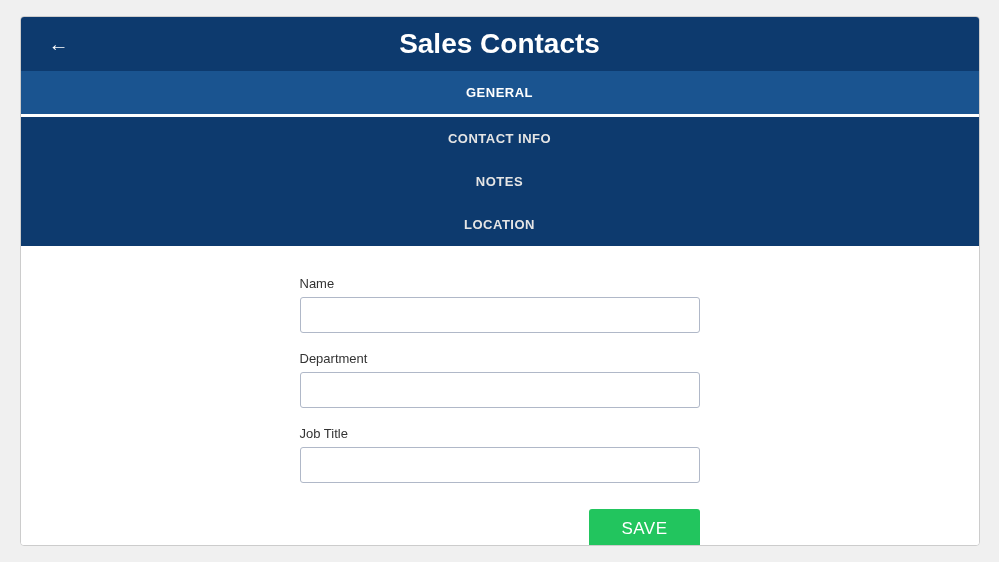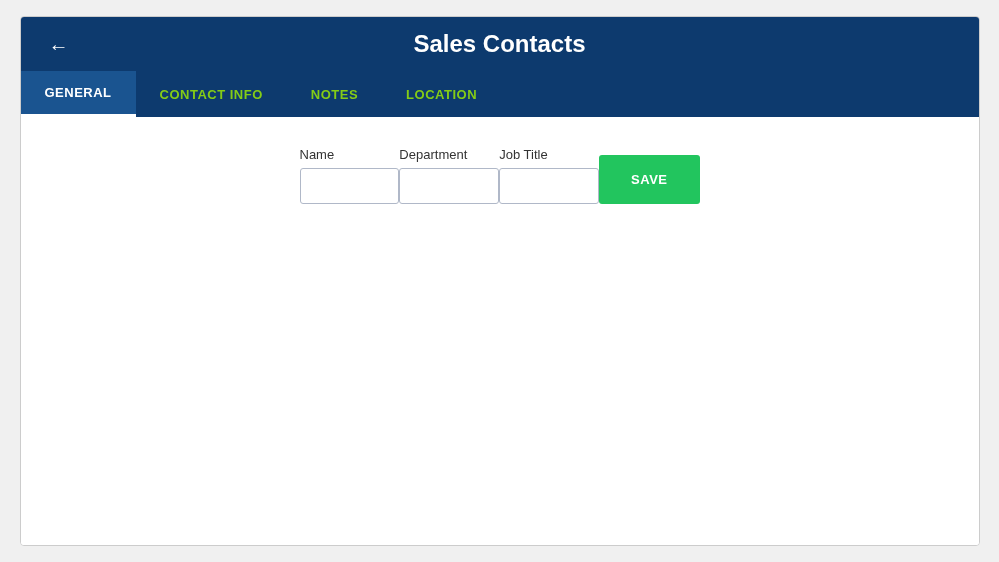--- a/index.html
+++ b/index.html
@@ -48,36 +48,36 @@
       border: none;
       color: #ffffff;
       font-size: 20px;
       cursor: pointer;
       display: flex;
       align-items: center;
       padding: 4px 8px;
     }
 
     .header-title {
-      font-size: 24px;
+      font-size: 28px;
       font-weight: bold;
       color: #ffffff;
     }
 
     .tabs {
       background: #0d3a6e;
       display: flex;
-      flex-direction: row;
+      flex-direction: column;
       border-bottom: none;
       flex-shrink: 0;
     }
 
     .tab {
       padding: 14px 24px;
-      color: #84cc16;
+      color: #e5e5e5;
       font-size: 13px;
       font-weight: bold;
       cursor: pointer;
       letter-spacing: 0.5px;
       border: none;
       background: none;
       text-transform: uppercase;
     }
 
     .tab.active {
@@ -92,21 +92,22 @@
       padding: 30px 0;
       display: flex;
       flex-direction: column;
       align-items: center;
       overflow-y: auto;
     }
 
     .form {
       width: 400px;
       display: flex;
-      flex-direction: row;
+      flex-direction: column;
+      gap: 18px;
     }
 
     .field-group {
       display: flex;
       flex-direction: column;
       gap: 6px;
     }
 
     .field-label {
       font-size: 13px;
@@ -129,22 +130,22 @@
       justify-content: flex-end;
       margin-top: 8px;
     }
 
     .save-button {
       background: #22c55e;
       color: #ffffff;
       border: none;
       border-radius: 3px;
       padding: 10px 32px;
-      font-size: 13px;
-      font-weight: bold;
+      font-size: 17px;
+      font-weight: normal;
       letter-spacing: 0.5px;
       cursor: pointer;
       text-transform: uppercase;
     }
   </style>
 </head>
 <body>
 
 <div class="window">
   <div class="header">

